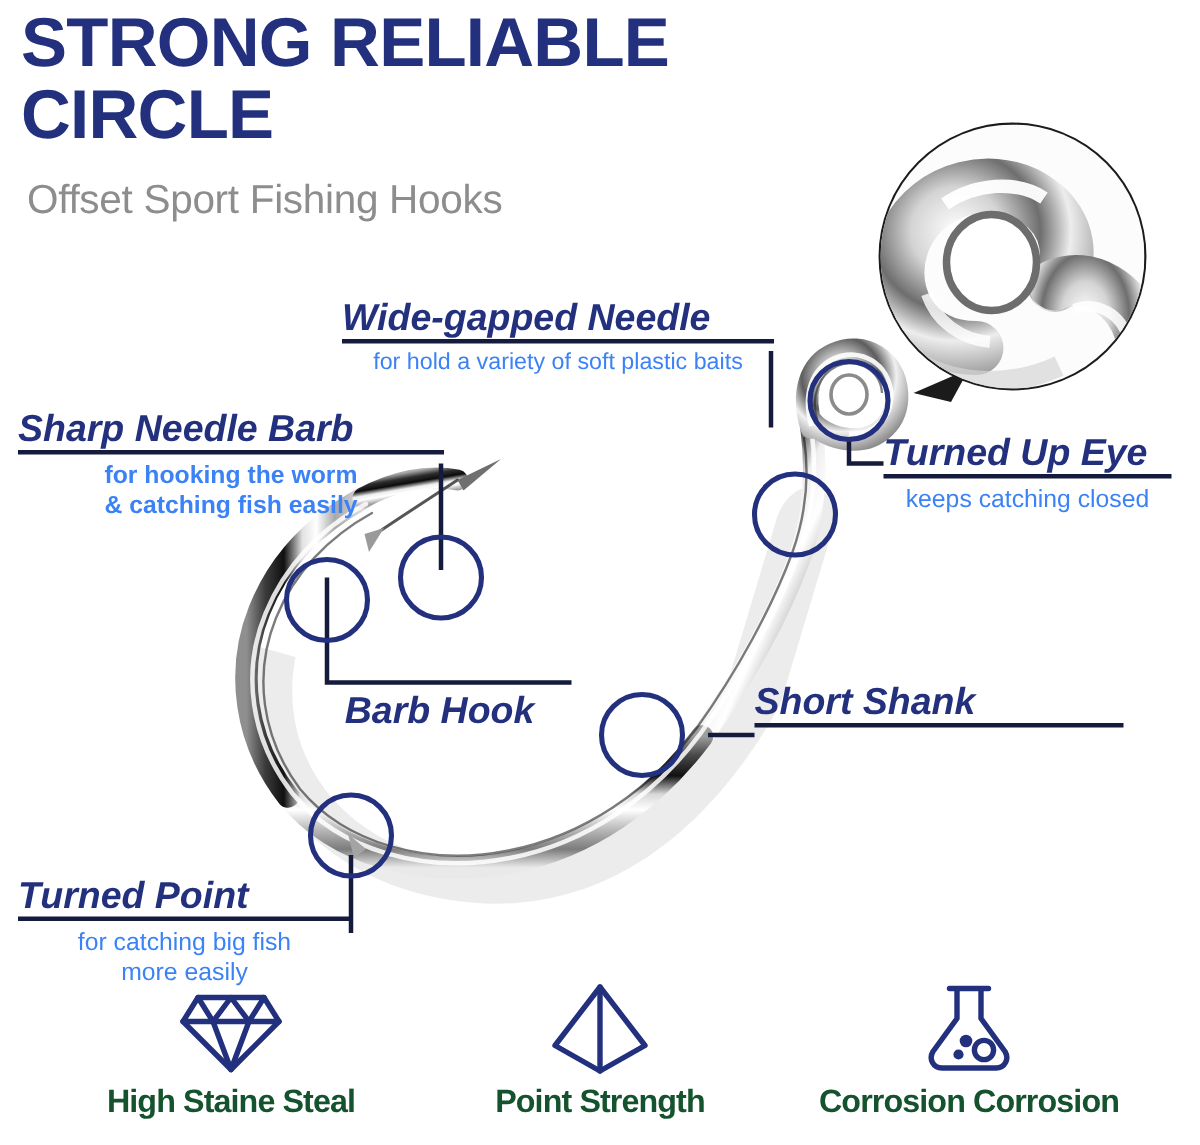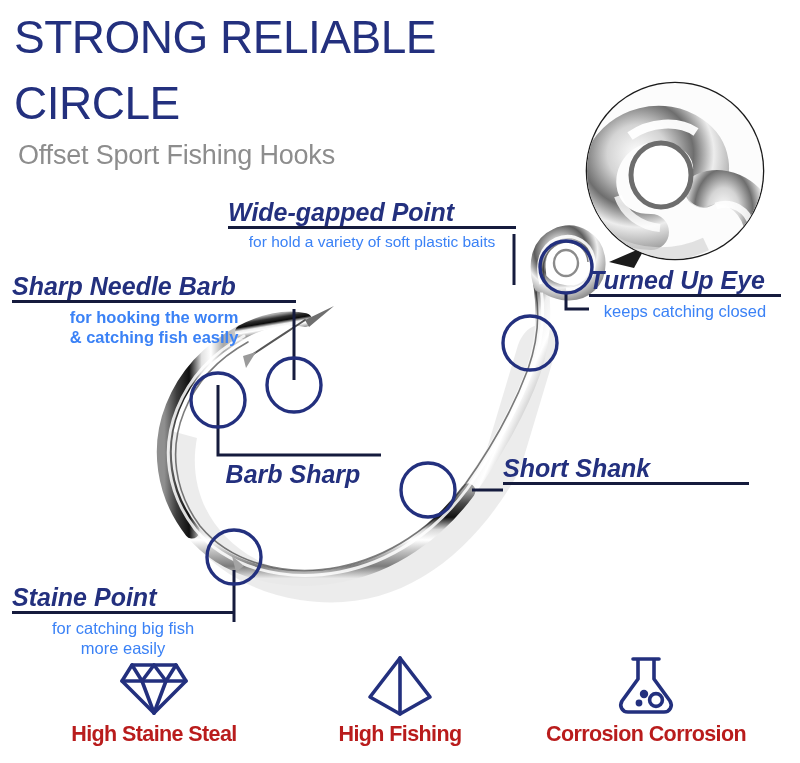--- a/index.html
+++ b/index.html
@@ -20,36 +20,35 @@
     overflow: hidden;
   }
 
   
   .headline {
     position: absolute;
     left: 14px;
     top: 4px;
     width: 600px;
     font-size: 46px;
-    line-height: 66px;
-    font-weight: normal;
+    line-height: 48px;
+    font-weight: bold;
     letter-spacing: -0.5px;
     color: #23307e;
     white-space: pre-line;
   }
   .subhead {
     position: absolute;
     left: 18px;
     top: 118px;
     font-size: 27px;
     line-height: 30px;
     font-weight: normal;
     color: #8d8d8d;
     letter-spacing: -0.2px;
-    margin-top: 22px;
   }
 
   
   .callout { position: absolute; }
   .callout .lbl {
     font-style: italic;
     font-weight: bold;
     color: #23307e;
     font-size: 25px;
     line-height: 28px;
@@ -67,21 +66,21 @@
     width: 100%;
   }
 
   
   #co-sharp      { left: 12px;  top: 272px; width: 284px; }
   #co-sharp .desc{ text-align: center; padding-top: 4px; font-weight: bold; }
 
   #co-wide       { left: 228px; top: 198px; width: 288px; }
   #co-wide .desc { text-align: center; padding-top: 3px; font-size: 15.5px; }
 
-  #co-turned     { left: 589px; top: 266px; width: 192px; }
+  #co-turned     { left: 589px; top: 288px; width: 192px; }
   #co-turned .desc{ text-align: center; padding-top: 4px; }
 
   #co-barb       { left: 205px; top: 460px; width: 176px; text-align: center; }
   #co-barb .lbl  { text-align: center; }
   #co-barb .desc { padding-top: 1px; }
 
   #co-short      { left: 503px; top: 454px; width: 246px; }
 
   #co-offset     { left: 12px;  top: 583px; width: 222px; }
   #co-offset .desc{ text-align: center; padding-top: 4px; }
@@ -101,21 +100,21 @@
     width: 246px;
     display: flex;
     flex-direction: column;
     align-items: center;
   }
   .feature .ficon { height: 62px; display:block; }
   .feature .fname {
     margin-top: 5px;
     font-size: 21.5px;
     font-weight: bold;
-    color: #b91c1c;
+    color: #14532d;
     letter-spacing: -0.6px;
     white-space: nowrap;
   }
 
   svg { display: block; }
   .vec { position: absolute; left: 0; top: 0; pointer-events: none; }
 </style>
 </head>
 <body>
 
@@ -259,42 +258,42 @@
   </svg>
 
   <div class="callout" id="co-sharp">
     <div class="lbl">Sharp Needle Barb</div>
     <div class="rule"></div>
     <div class="desc">for hooking the worm
 &amp; catching fish easily</div>
   </div>
 
   <div class="callout" id="co-wide">
-    <div class="lbl">Wide-gapped Point</div>
+    <div class="lbl">Wide-gapped Needle</div>
     <div class="rule"></div>
     <div class="desc">for hold a variety of soft plastic baits</div>
   </div>
 
   <div class="callout" id="co-turned">
     <div class="lbl">Turned Up Eye</div>
     <div class="rule"></div>
     <div class="desc">keeps catching closed</div>
   </div>
 
   <div class="callout" id="co-barb">
-    <div class="lbl">Barb Sharp</div>
+    <div class="lbl">Barb Hook</div>
   </div>
 
   <div class="callout" id="co-short">
     <div class="lbl">Short Shank</div>
     <div class="rule"></div>
   </div>
 
   <div class="callout" id="co-offset">
-    <div class="lbl">Staine Point</div>
+    <div class="lbl">Turned Point</div>
     <div class="rule"></div>
     <div class="desc">for catching big fish
 more easily</div>
   </div>
 
   <div id="features">
 
     <div class="feature">
       <svg class="ficon" width="72" height="62" viewBox="0 0 72 62" fill="none" stroke="#23307e" stroke-width="3.6" stroke-linejoin="round" stroke-linecap="round">
         <path d="M14,10 L58,10 L68,26 L36,58 L4,26 Z"></path>
@@ -304,21 +303,21 @@
         <path d="M24,26 L36,10 L48,26"></path>
       </svg>
       <div class="fname">High Staine Steal</div>
     </div>
 
     <div class="feature">
       <svg class="ficon" width="66" height="62" viewBox="0 0 66 62" fill="none" stroke="#23307e" stroke-width="3.6" stroke-linejoin="round" stroke-linecap="round">
         <path d="M33,3 L63,42 L33,59 L3,42 Z"></path>
         <path d="M33,3 L33,59"></path>
       </svg>
-      <div class="fname">High Fishing</div>
+      <div class="fname">Point Strength</div>
     </div>
 
     <div class="feature">
       <svg class="ficon" width="62" height="62" viewBox="0 0 62 62" fill="none" stroke="#23307e" stroke-width="3.6" stroke-linejoin="round" stroke-linecap="round">
         <path d="M18,4 L44,4"></path>
         <path d="M23,5 L23,24 L7,46 C4,51 7,57 13,57 L49,57 C55,57 58,51 55,46 L39,24 L39,5"></path>
         <circle cx="24" cy="48" r="3.4" fill="#23307e" stroke="none"></circle>
         <circle cx="29" cy="39" r="4.2" fill="#23307e" stroke="none"></circle>
         <circle cx="41" cy="45" r="6.4"></circle>
       </svg>

